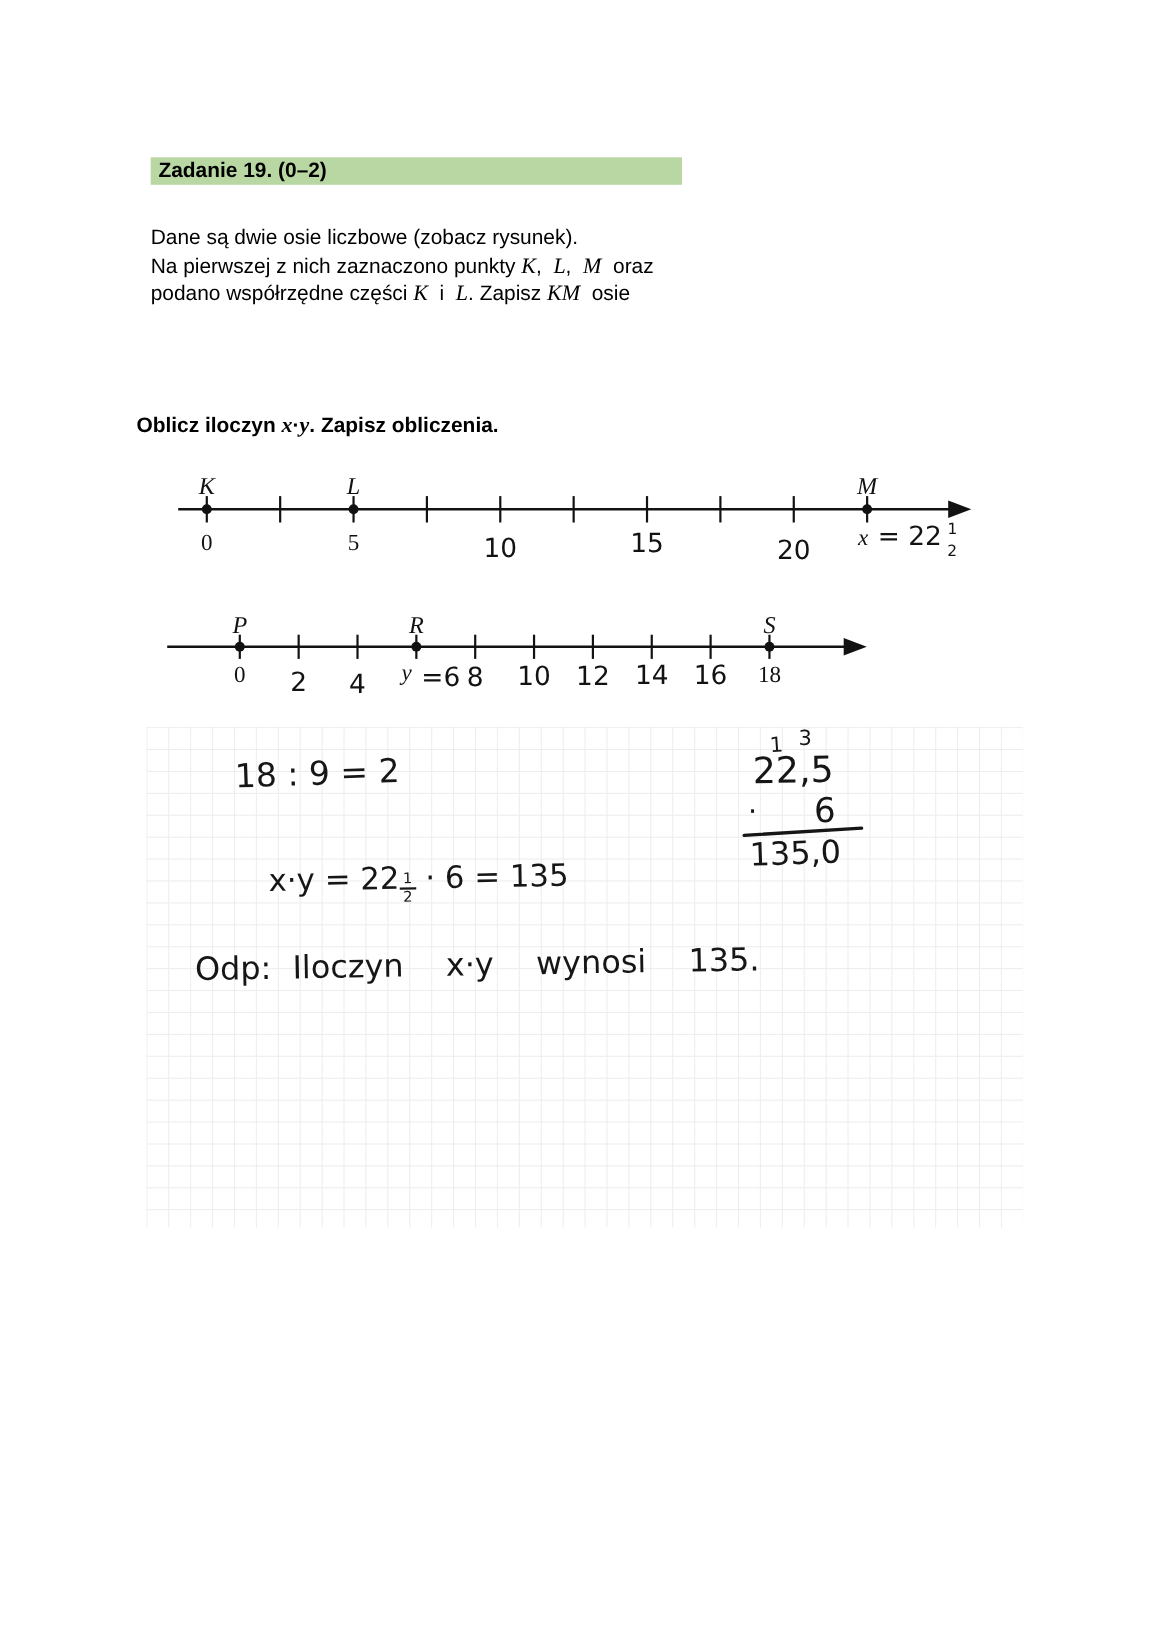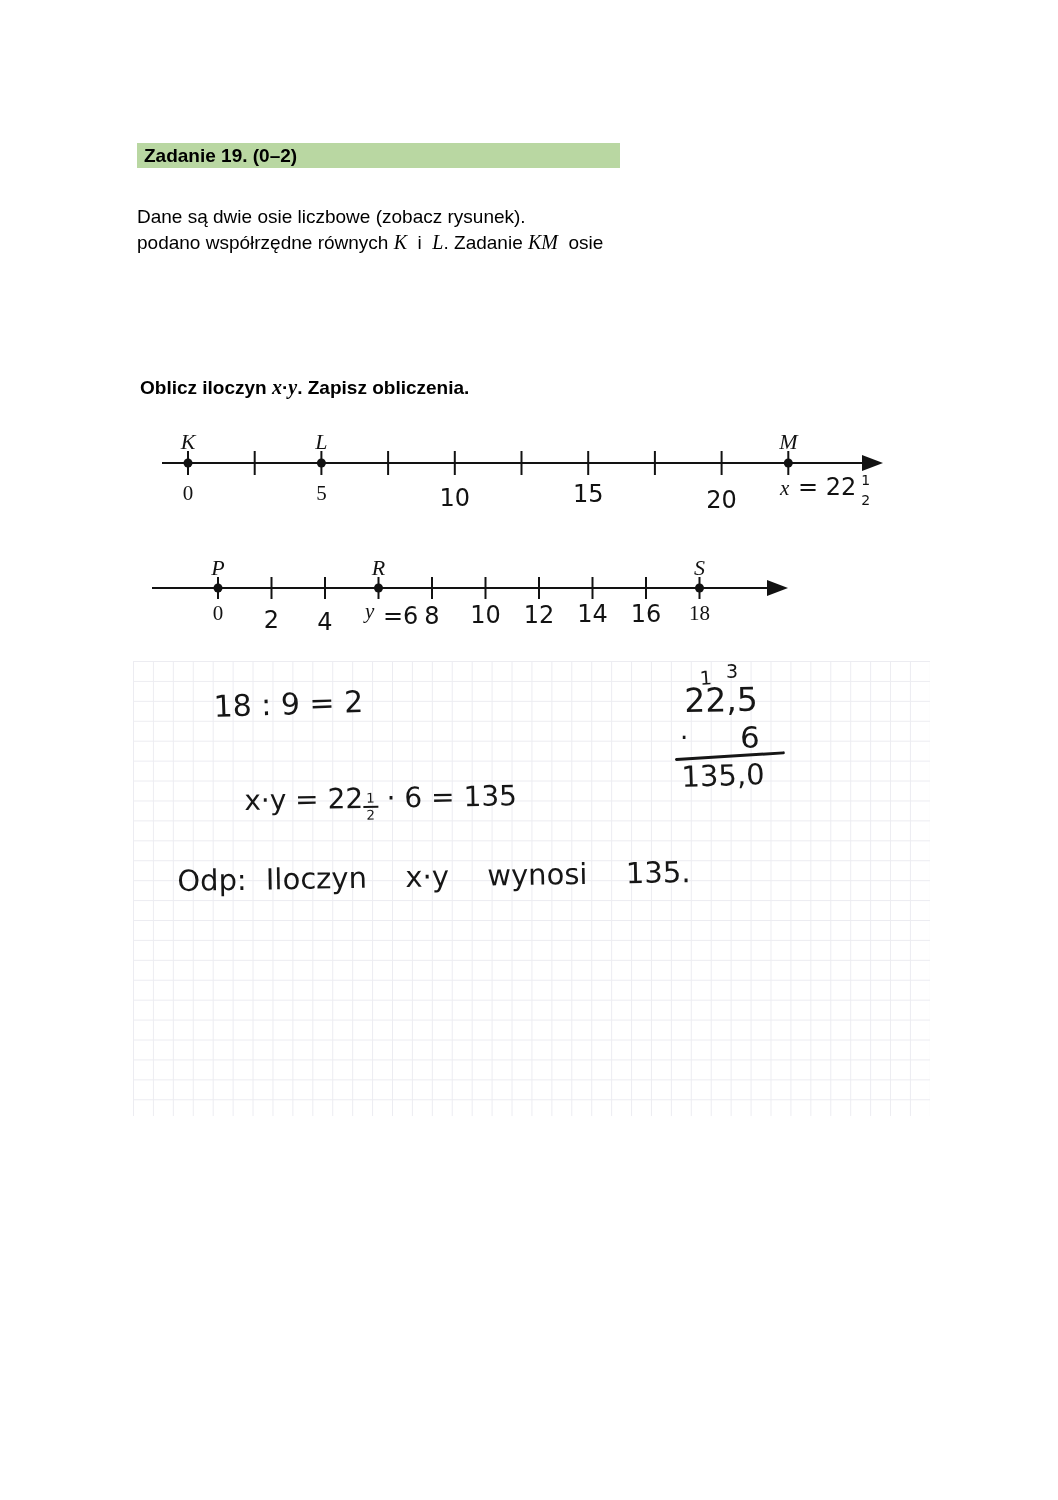--- a/index.html
+++ b/index.html
@@ -10,21 +10,21 @@
                display:flex;align-items:center;box-sizing:border-box;padding-left:7px;
                font-size:19px;font-weight:bold;}
 
   .task-text{position:absolute;left:137px;top:170px;font-size:19px;line-height:25.7px;margin-top:34px;}
   .task-text .tline{white-space:pre;}
   .p{font-family:"Liberation Sans",sans-serif;}
   .m{font-family:"Liberation Serif",serif;font-style:italic;font-size:20px;}
   .b{font-family:"Liberation Sans",sans-serif;font-weight:bold;}
   .bm{font-family:"Liberation Serif",serif;font-style:italic;font-weight:bold;font-size:20px;}
 
-  .instruction{position:absolute;left:140px;top:376px;font-size:19px;font-weight:bold;white-space:pre;}
+  .instruction{position:absolute;left:124px;top:376px;font-size:19px;font-weight:bold;white-space:pre;}
 
   svg.axis{position:absolute;overflow:visible;}
   svg.axis text{fill:#121212;}
   .ax-pt{font-family:"Liberation Serif",serif;font-style:italic;font-size:22px;}
   .ax-num{font-family:"Liberation Serif",serif;font-size:21px;}
   .ax-pmath{font-family:"Liberation Serif",serif;font-style:italic;font-size:21px;}
   .ax-hand{font-family:"DejaVu Sans",sans-serif;font-size:24px;}
 
   .grid-area{position:absolute;background-color:#ffffff;}
 
@@ -40,21 +40,22 @@
 </head>
 <body>
 
 <div class="page">
   <div class="task-header" id="task-header" style="background: rgb(185, 215, 162);">
     <span>Zadanie 19. (0–2)</span>
   </div>
 
   <div class="task-text" id="task-lines">
       <div class="tline"><span class="p">Dane są dwie osie liczbowe (zobacz rysunek).</span></div>
-      <div class="tline"><span class="p">podano współrzędne równych </span><span class="m">K</span><span class="p">  i  </span><span class="m">L</span><span class="p">. Zadanie </span><span class="m">KM</span><span class="p">  osie</span></div>
+      <div class="tline"><span class="p">Na pierwszej z nich zaznaczono punkty </span><span class="m">K</span><span class="p">,  </span><span class="m">L</span><span class="p">,  </span><span class="m">M</span><span class="p">  oraz</span></div>
+      <div class="tline"><span class="p">podano współrzędne części </span><span class="m">K</span><span class="p">  i  </span><span class="m">L</span><span class="p">. Zapisz </span><span class="m">KM</span><span class="p">  osie</span></div>
     </div>
 
   <div class="instruction" id="instruction"><span class="b">Oblicz iloczyn </span><span class="bm">x</span><span class="b">·</span><span class="bm">y</span><span class="b">. Zapisz obliczenia.</span></div>
 
   <svg class="axis" id="axis1" viewBox="0 0 770 110" style="left: 140px; top: 418px; width: 770px; height: 110px;">
       <line x1="22" y1="45" x2="723" y2="45" stroke="#121212" stroke-width="2.2"></line>
       <polygon points="743,45 722,37 722,53" fill="#121212"></polygon>
       <line x1="48" y1="33" x2="48" y2="57" stroke="#121212" stroke-width="2"></line>
       <line x1="114.7" y1="33" x2="114.7" y2="57" stroke="#121212" stroke-width="2"></line>
       <line x1="181.4" y1="33" x2="181.4" y2="57" stroke="#121212" stroke-width="2"></line>

